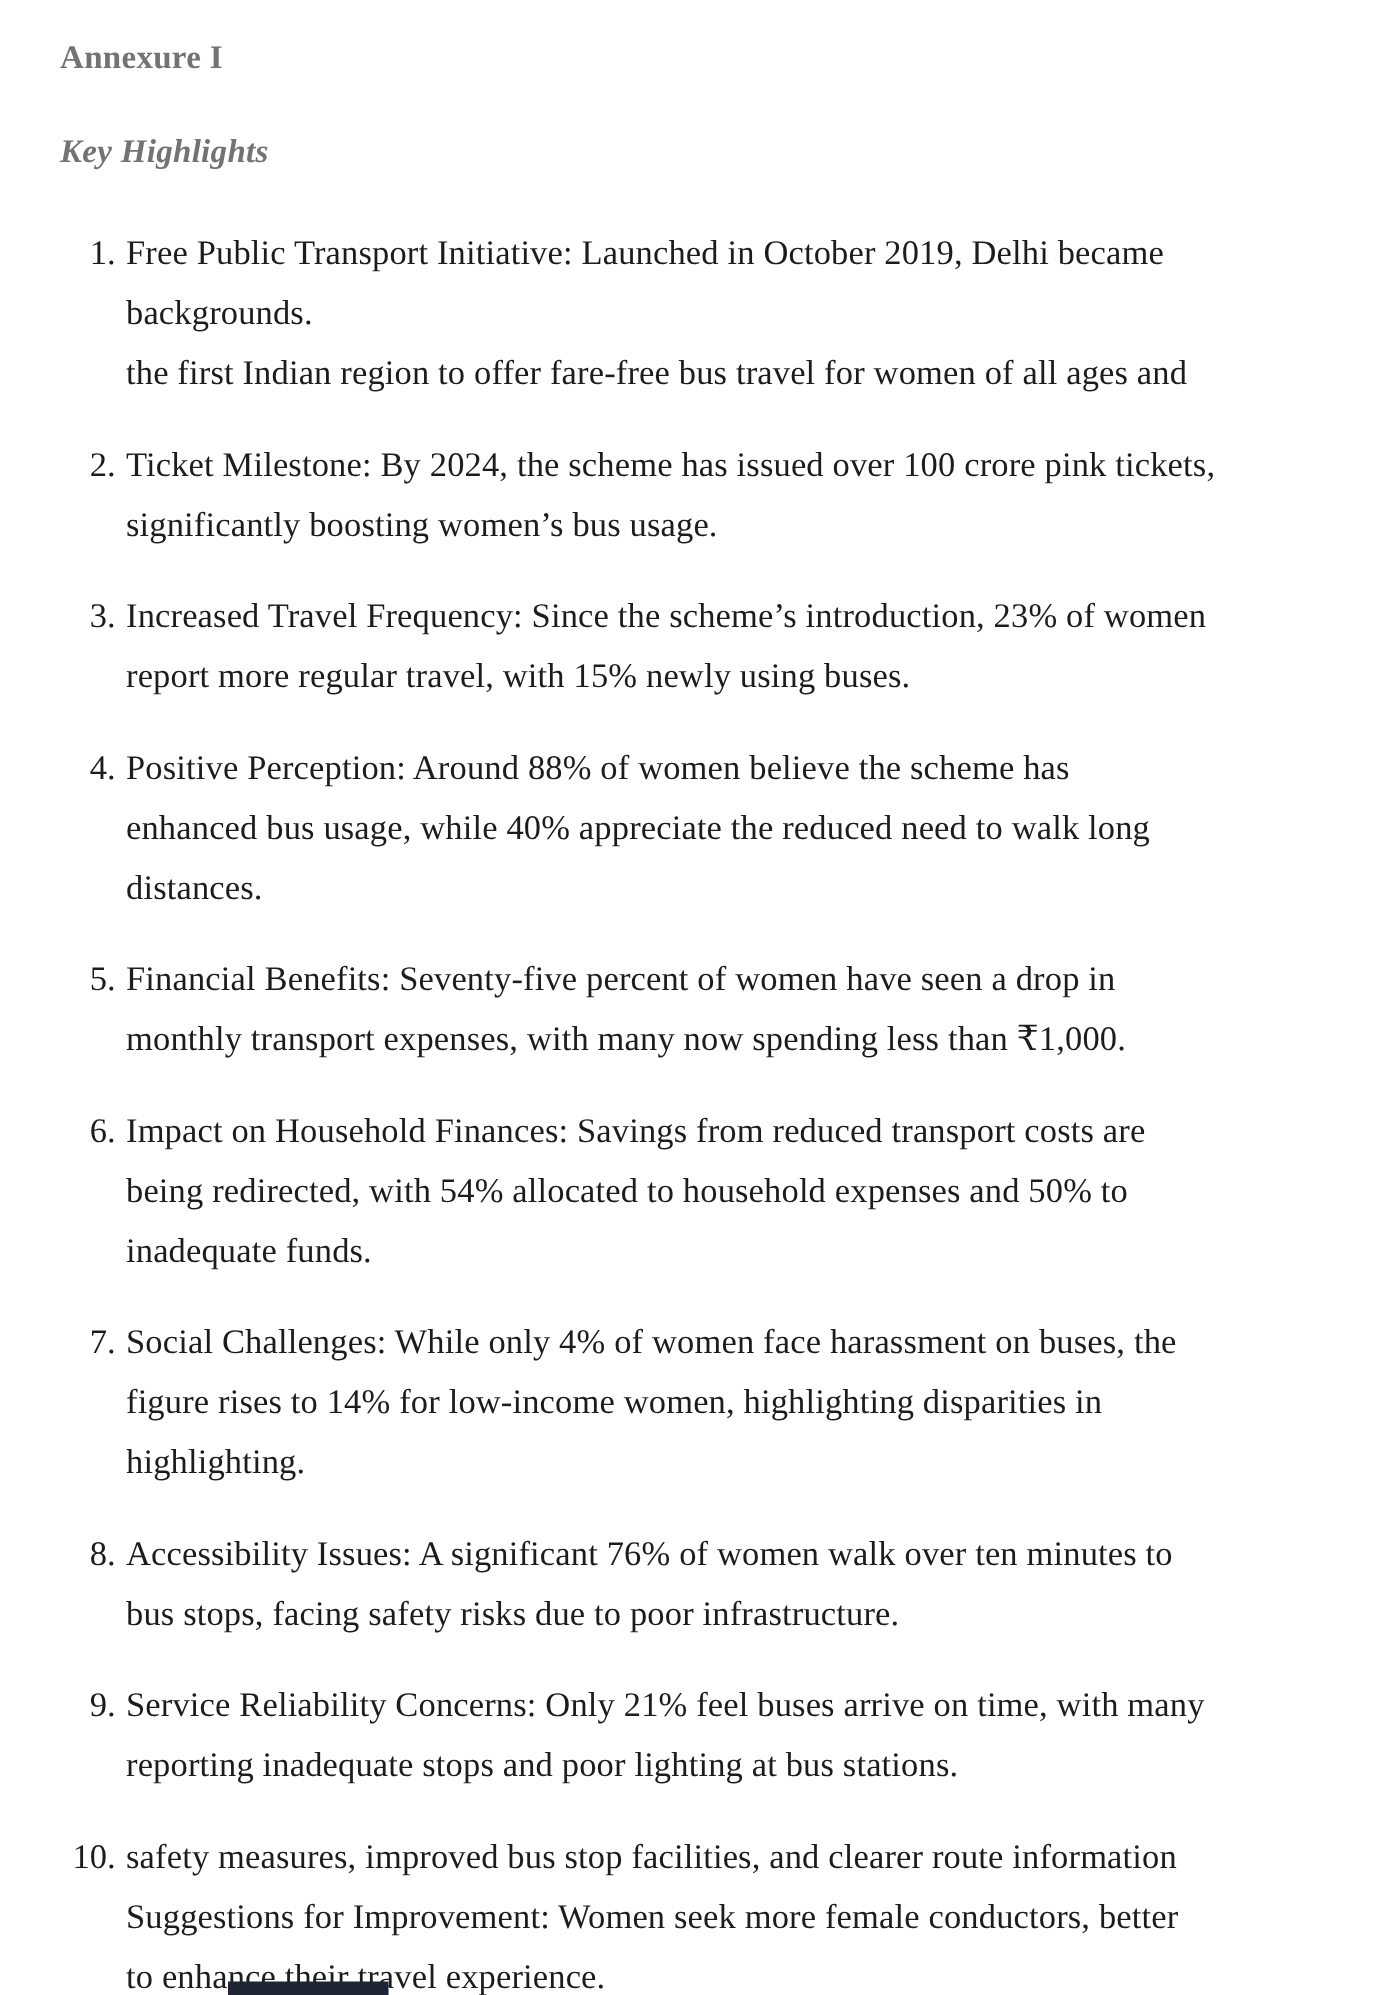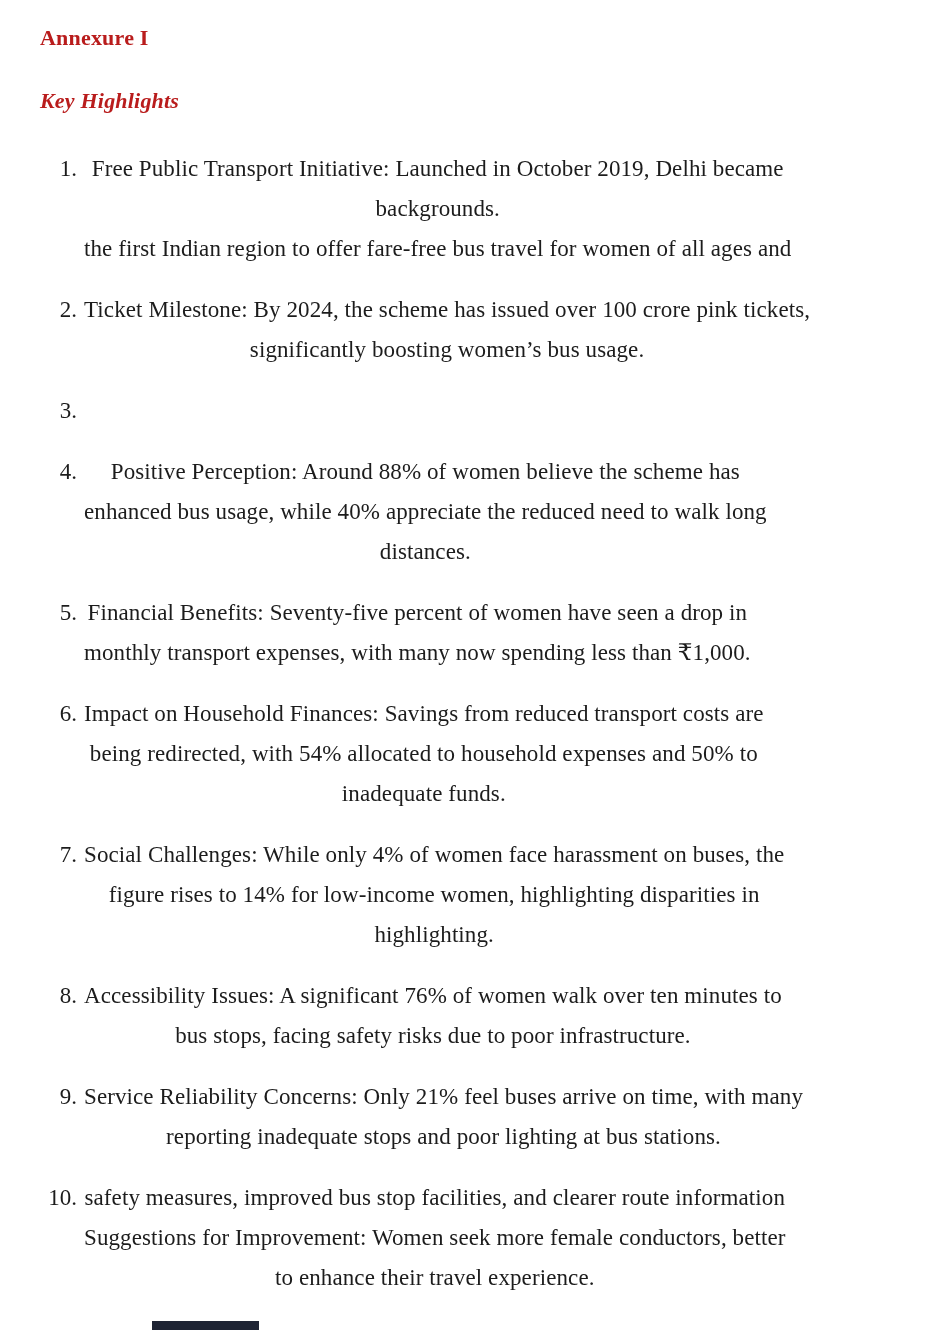--- a/index.html
+++ b/index.html
@@ -15,21 +15,21 @@
     font-family: "Liberation Serif", "DejaVu Serif", serif;
     color: #1c1c1c;
   }
   .doc {
     padding: 25px 0 0 40px;
   }
   .heading {
     font-size: 22px;
     line-height: 26px;
     font-weight: 700;
-    color: #b91c1c;
+    color: #737373;
     letter-spacing: 0.2px;
   }
   .heading-2 {
     margin-top: 37px;
     font-style: italic;
   }
   .list {
     margin-top: 35px;
   }
   .item {
@@ -39,21 +39,20 @@
   }
   .num {
     flex: none;
     width: 37px;
     text-align: right;
     line-height: 40px;
     white-space: nowrap;
   }
   .content {
     margin-left: 7px;
-    text-align: center;
   }
   .line {
     white-space: nowrap;
     line-height: 40px;
     letter-spacing: 0.1px;
   }
   .cutoff-bar {
     position: absolute;
     left: 152px;
     top: 1321px;
@@ -85,20 +84,24 @@
     <div class="item">
       <span class="num">2.</span>
       <div class="content">
         <div class="line">Ticket Milestone: By 2024, the scheme has issued over 100 crore pink tickets,</div>
         <div class="line">significantly boosting women’s bus usage.</div>
       </div>
     </div>
 
     <div class="item">
       <span class="num">3.</span>
+      <div class="content">
+        <div class="line">Increased Travel Frequency: Since the scheme’s introduction, 23% of women</div>
+        <div class="line">report more regular travel, with 15% newly using buses.</div>
+      </div>
     </div>
 
     <div class="item">
       <span class="num">4.</span>
       <div class="content">
         <div class="line">Positive Perception: Around 88% of women believe the scheme has</div>
         <div class="line">enhanced bus usage, while 40% appreciate the reduced need to walk long</div>
         <div class="line">distances.</div>
       </div>
     </div>

